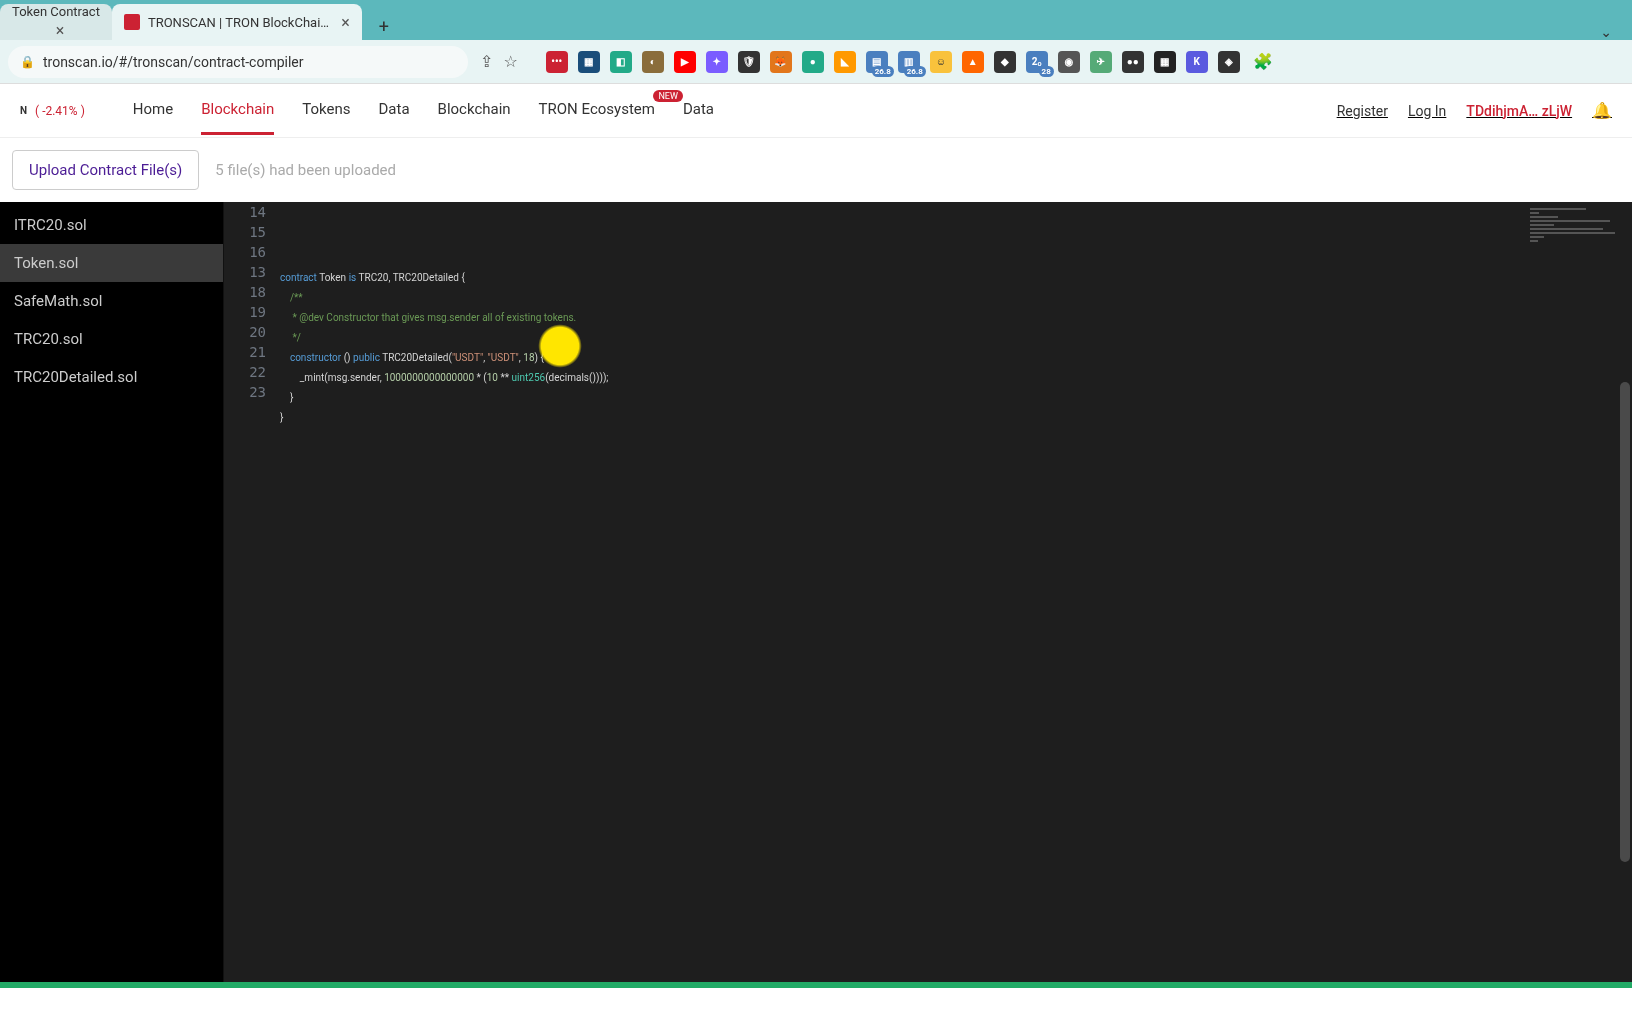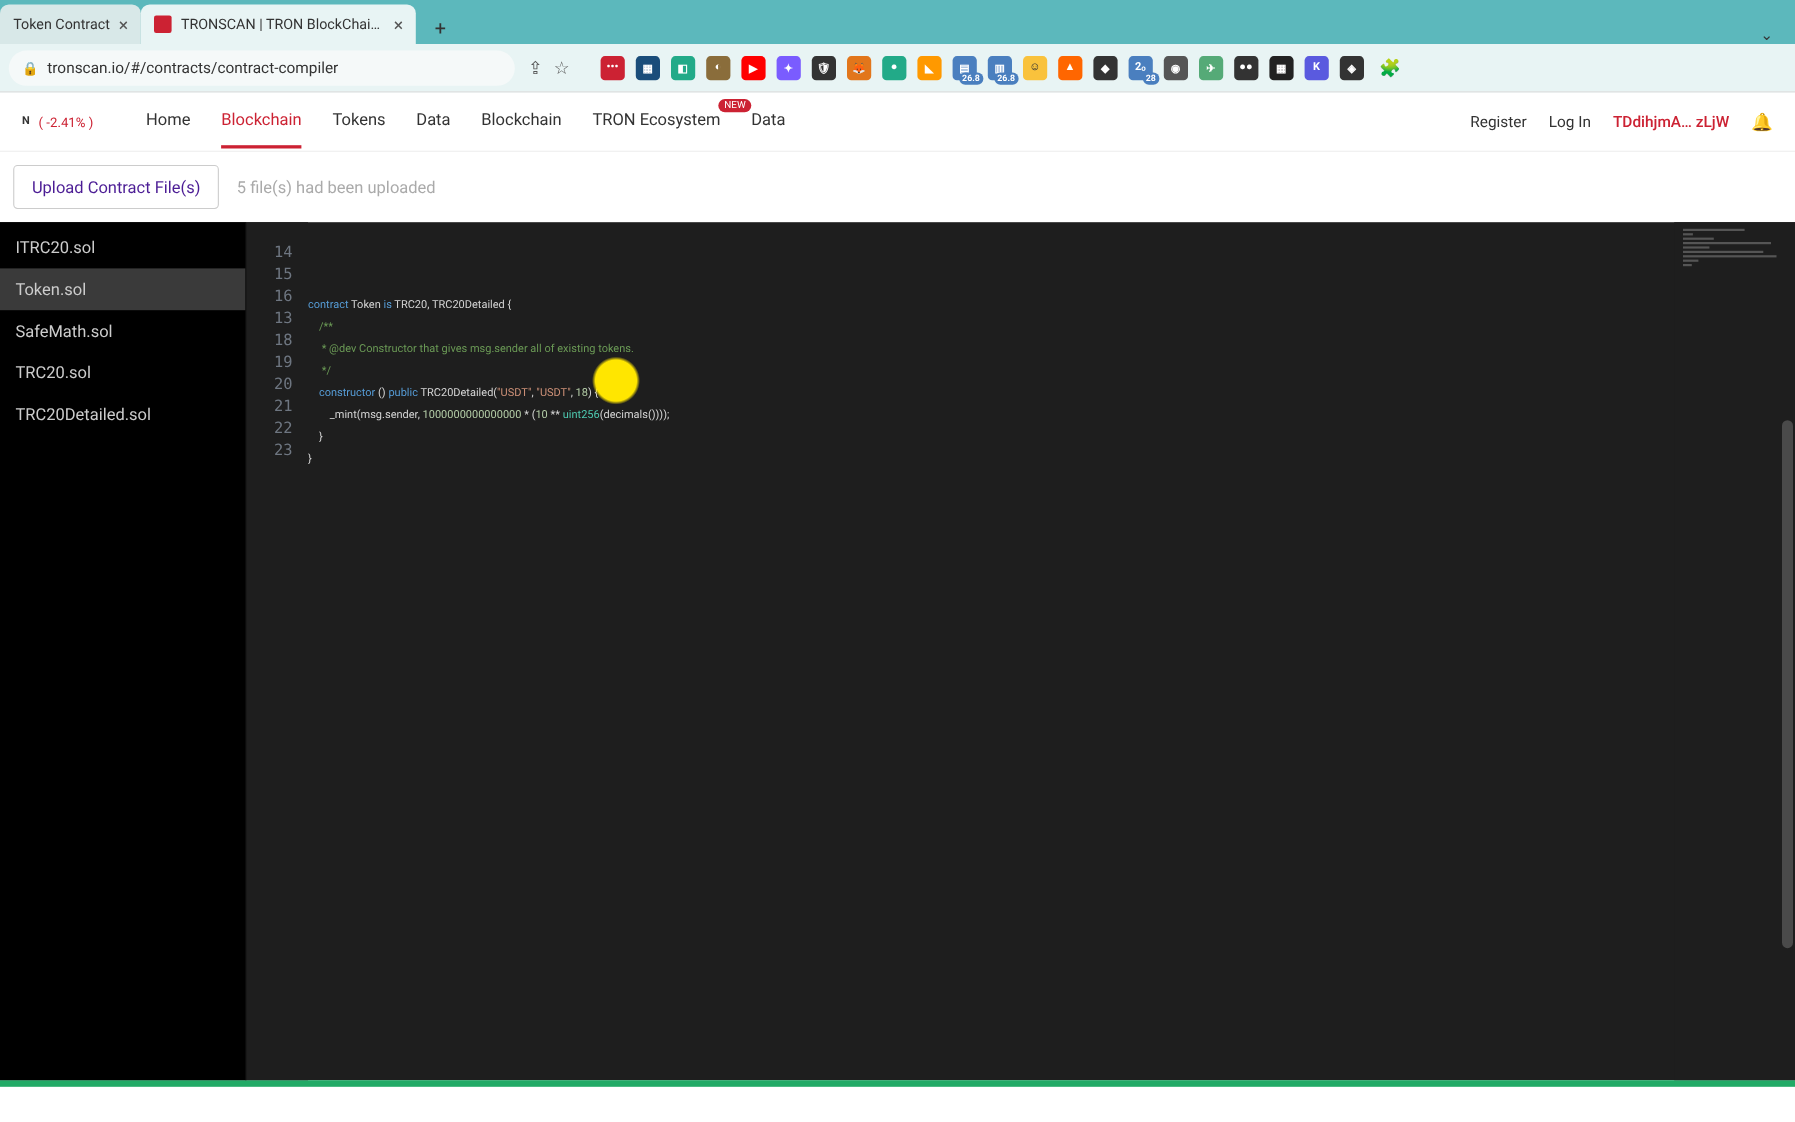--- a/index.html
+++ b/index.html
@@ -1,21 +1,21 @@
 <!DOCTYPE html>
 <html><head>
 <meta charset="utf-8">
 <style>
 * { margin: 0; padding: 0; box-sizing: border-box; font-family: -apple-system, BlinkMacSystemFont, 'Segoe UI', Roboto, sans-serif; }
 body { width: 1632px; height: 1020px; overflow: hidden; background: #fff; }
 
 
 .browser-tabs { background: #5cb8bc; height: 40px; display: flex; align-items: flex-end; padding-left: 0; }
 .tab { height: 36px; display: flex; align-items: center; padding: 0 12px; font-size: 13px; color: #333; border-radius: 8px 8px 0 0; max-width: 250px; }
-.tab.inactive { background: #d8e8e8; }
+.tab.inactive { background: #d8e8e8; flex-direction: column; }
 .tab.active { background: #e8f4f4; }
 .tab-icon { width: 16px; height: 16px; margin-right: 8px; background: #c23; border-radius: 2px; }
 .tab-title { white-space: nowrap; overflow: hidden; text-overflow: ellipsis; flex: 1; }
 .tab-close { margin-left: 8px; font-size: 16px; cursor: pointer; color: #555; }
 .new-tab { width: 28px; height: 28px; display: flex; align-items: center; justify-content: center; color: #333; font-size: 18px; margin-left: 8px; cursor: pointer; }
 .window-controls { margin-left: auto; display: flex; gap: 20px; padding-right: 20px; align-items: center; }
 .wc { font-size: 14px; color: #333; cursor: pointer; }
 
 .addr-bar { height: 44px; background: #e8f4f4; display: flex; align-items: center; padding: 0 8px; gap: 8px; border-bottom: 1px solid #ddd; }
 .url-box { flex: 0 0 auto; display: flex; align-items: center; gap: 8px; background: #f5f9f9; border-radius: 20px; padding: 4px 12px; height: 32px; width: 460px; }
@@ -29,38 +29,38 @@
 
 
 .site-hdr { height: 54px; display: flex; align-items: center; padding: 0 20px; border-bottom: 1px solid #eee; gap: 8px; }
 .logo-col { display: flex; flex-direction: column; font-size: 10px; line-height: 1.2; }
 .logo-brand { font-weight: bold; color: #333; }
 .price-delta { color: #c23; font-size: 12px; }
 .nav { display: flex; gap: 28px; margin-left: 40px; align-items: center; }
 .nav-item { font-size: 15px; color: #333; cursor: pointer; padding: 14px 0; border-bottom: 3px solid transparent; position: relative; }
 .nav-item.active { color: #c23; border-bottom-color: #c23; }
 .nav-badge { position: absolute; top: 4px; right: -28px; background: #c23; color: #fff; font-size: 9px; padding: 1px 5px; border-radius: 6px; }
-.hdr-right { margin-left: auto; display: flex; gap: 20px; align-items: center; font-size: 14px; }
+.hdr-right { margin-left: auto; display: flex; gap: 20px; align-items: center; font-size: 14px; text-decoration: underline; }
 .hdr-link { color: #333; cursor: pointer; }
 .wallet-addr { color: #c23; font-weight: 500; }
 .bell { font-size: 16px; color: #666; }
 
 
 .upload-bar { height: 64px; display: flex; align-items: center; padding: 0 12px; gap: 16px; }
 .upload-btn { border: 1px solid #ccc; border-radius: 4px; padding: 10px 16px; font-size: 15px; color: #4c1d95; background: #fff; cursor: pointer; }
 .upload-status { color: #aaa; font-size: 15px; }
 
 
 .editor-wrap { display: flex; height: 780px; background: #1e1e1e; }
 .file-list { width: 224px; background: #000000; border-right: 1px solid #111; padding-top: 4px; }
 .file-item { padding: 10px 14px; color: #ccc; font-size: 15px; cursor: pointer; }
 .file-item.active { background: #3a3a3a; }
 
 .code-area { flex: 1; position: relative; display: flex; }
-.gutter { width: 56px; background: #1e1e1e; padding-top: 18px; text-align: right; padding-right: 14px; }
+.gutter { width: 56px; background: #1e1e1e; padding-top: 0; text-align: right; padding-right: 14px; }
 .ln { color: #6e7681; font-family: 'Consolas','Monaco',monospace; font-size: 14px; line-height: 20px; }
 .code { flex: 1; padding-top: 6px; font-family: 'Consolas','Monaco',monospace; font-size: 10px; line-height: 20px; color: #d4d4d4; white-space: pre; position: relative; }
 .kw { color: #569cd6; }
 .ty { color: #4ec9b0; }
 .str { color: #ce9178; }
 .num { color: #b5cea8; }
 .cmt { color: #6a9955; }
 
 .cursor-highlight { position: absolute; width: 44px; height: 44px; background: radial-gradient(circle, #ffe600 60%, rgba(255,230,0,0) 70%); border-radius: 50%; pointer-events: none; }
 
@@ -88,21 +88,21 @@
   </div>
   <div class="new-tab">+</div>
   <div class="window-controls">
     <span class="wc">⌄</span>
   </div>
 </div>
 
 <div class="addr-bar">
   <div class="url-box">
     <span class="lock-icon">🔒</span>
-    <span class="url-text">tronscan.io/#/contracts/contract-compiler</span>
+    <span class="url-text">tronscan.io/#/tronscan/contract-compiler</span>
   </div>
   <div class="bar-actions">
     <span class="bar-icon">⇪</span>
     <span class="bar-icon">☆</span>
   </div>
   <div class="ext-row" id="ext-row">
       <div class="ext" style="background: rgb(204, 34, 51); color: rgb(255, 255, 255);">•••</div>
       <div class="ext" style="background: rgb(26, 77, 122); color: rgb(255, 255, 255);">▦</div>
       <div class="ext" style="background: rgb(34, 170, 136); color: rgb(255, 255, 255);">◧</div>
       <div class="ext" style="background: rgb(138, 109, 59); color: rgb(255, 255, 255);">◐</div>

